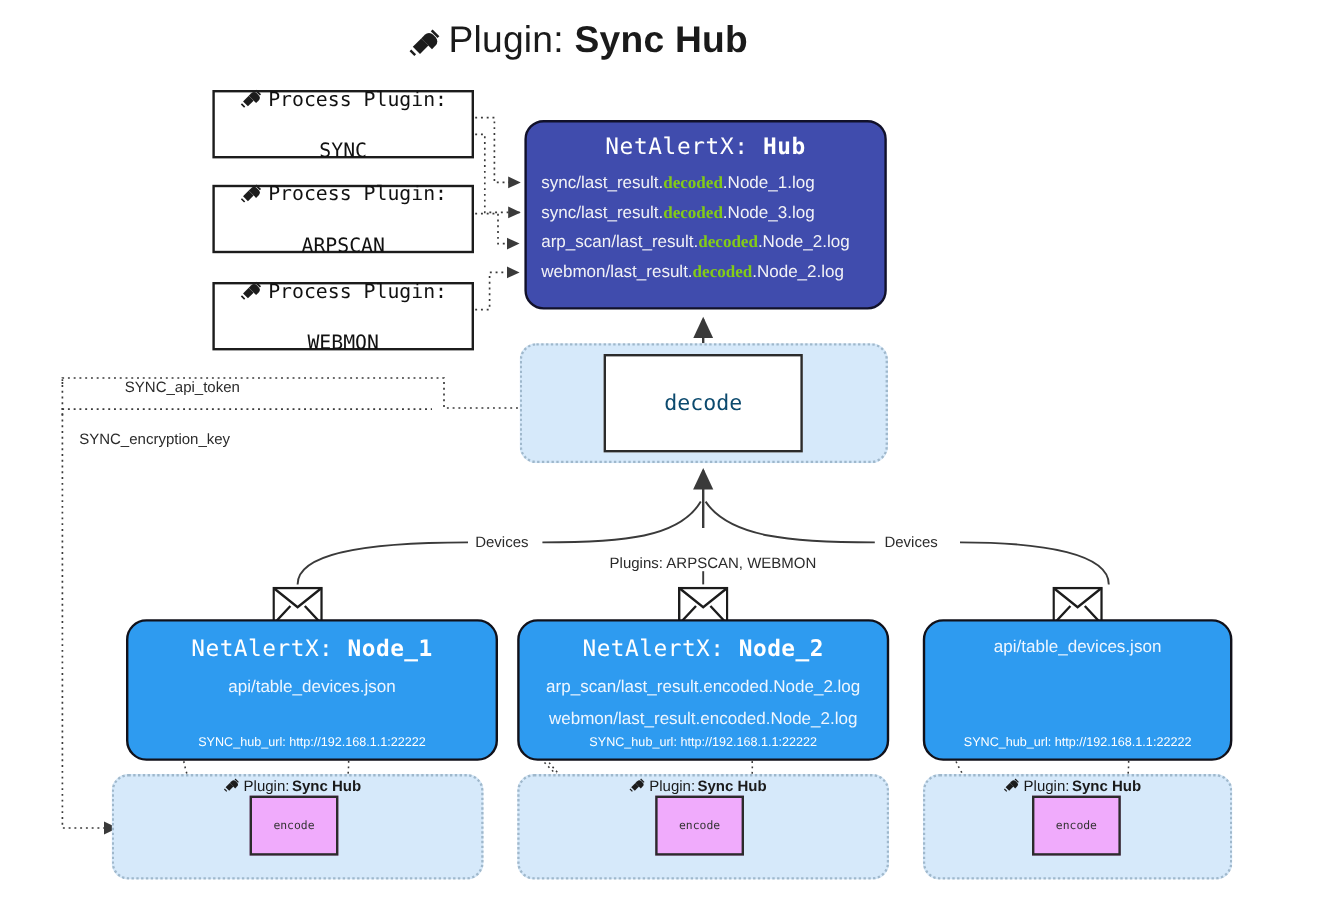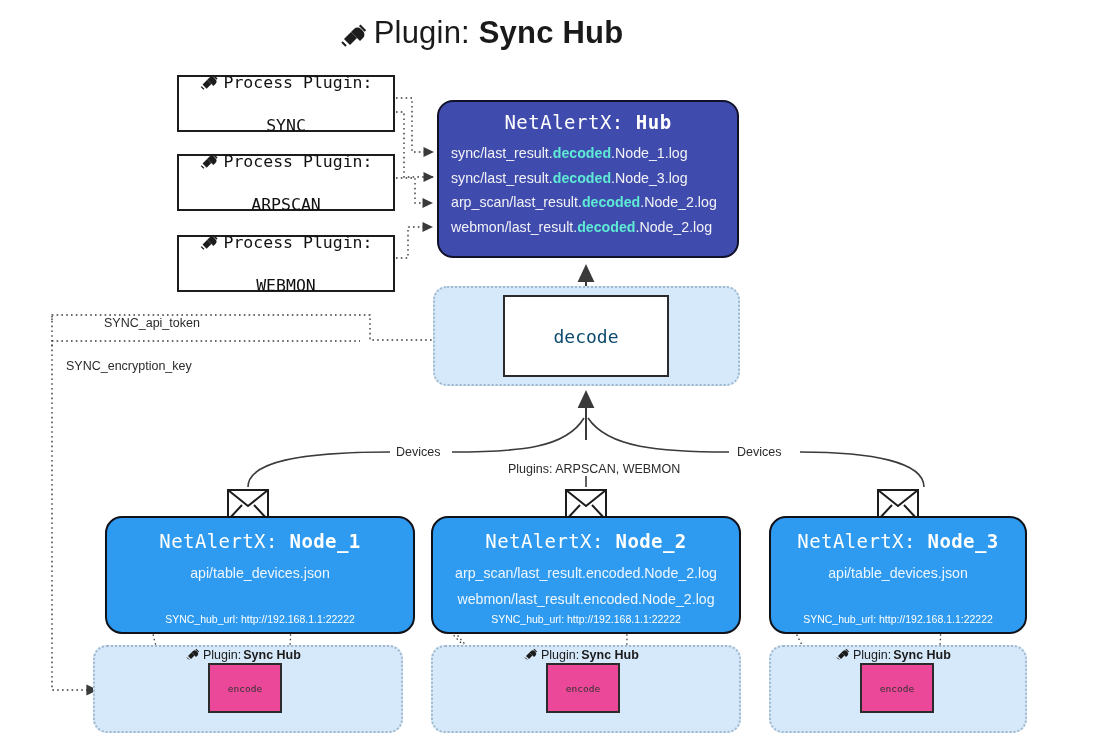--- a/index.html
+++ b/index.html
@@ -28,21 +28,21 @@
   
   #huburl{left:430px;top:76px;width:320px;text-align:center;font-size:11.5px;color:#333;}
   #hub{left:437px;top:100px;width:302px;height:158px;background:#404cad;
        border:2.5px solid #11112a;border-radius:16px;color:#fff;
        padding-top:9px;}
   #hub .hub-title{text-align:center;font-family:"DejaVu Sans Mono","Liberation Mono",monospace;
        font-size:19px;letter-spacing:.5px;margin-bottom:8px;}
   #hub .hub-title b{font-weight:bold;}
   #hub .hub-line{font-size:14.2px;line-height:24.6px;white-space:nowrap;
        padding-left:12px;color:#f2f2f6;}
-  #hub .hub-line b{font-weight:bold;color:#5eead4;}
+  #hub .hub-line b{font-weight:bold;color:#84cc16;font-family:Liberation Serif, serif;}
 
   
   #decodegrp{left:433px;top:286px;width:307px;height:100px;background:#d6e9fa;
              border:2px dotted #9fb8cc;border-radius:14px;}
   #decode{left:503px;top:295px;width:166px;height:82px;background:#fff;
           border:2px solid #2b2b2b;display:flex;align-items:center;justify-content:center;
           font-family:"DejaVu Sans Mono","Liberation Mono",monospace;font-size:18px;color:#0c4a6e;}
 
   
   .elabel{font-size:12.5px;color:#2b2b2b;background:#fff;white-space:nowrap;}
@@ -53,21 +53,21 @@
   .node .n-title{text-align:center;font-family:"DejaVu Sans Mono","Liberation Mono",monospace;
         font-size:19px;letter-spacing:.4px;padding-top:12px;}
   .node .n-title b{font-weight:bold;}
   .node .n-lines{margin-top:8px;text-align:center;}
   .node .n-line{font-size:14.2px;line-height:26px;color:#eef6ff;white-space:nowrap;}
   .node .n-foot{position:absolute;left:0;bottom:7px;width:100%;text-align:center;
         font-size:10.5px;color:#ffffff;white-space:nowrap;}
 
   
   .encgrp{height:88px;background:#d6e9fa;border:2px dotted #9fb8cc;border-radius:14px;}
-  .encbox{width:74px;height:50px;background:#ec4899;border:2px solid #2b2b2b;
+  .encbox{width:74px;height:50px;background:#f0abfc;border:2px solid #2b2b2b;
           display:flex;align-items:center;justify-content:center;
           font-family:"DejaVu Sans Mono","Liberation Mono",monospace;
           font-size:9.5px;color:#333;}
   .enclabel{font-size:12.5px;white-space:nowrap;display:flex;align-items:center;gap:2px;}
   .enclabel b{font-weight:bold;}
 </style>
 </head>
 <body>
 
 <div id="canvas">
@@ -274,23 +274,20 @@
   </div>
   <div class="abs encbox" style="left:546px;top:663px;">encode</div>
 
   <div class="abs" style="left:877px;top:489px;">
     <svg width="42" height="32" viewBox="0 0 42 32">
       <rect x="1" y="1" width="40" height="30" fill="#fff" stroke="#1c1c1c" stroke-width="2"></rect>
       <path d="M1,1 L21,17 L41,1 M1,31 L15,16 M41,31 L27,16" fill="none" stroke="#1c1c1c" stroke-width="2"></path>
     </svg>
   </div>
   <div class="abs node" style="left:769px;top:516px;width:258px;">
-    <div class="n-title">
-      <span>NetAlertX: </span><b>Node_3</b>
-    </div>
     <div class="n-lines">
       <div class="n-line">api/table_devices.json</div>
     </div>
     <div class="n-foot">SYNC_hub_url: http://192.168.1.1:22222</div>
   </div>
   <div class="abs encgrp" style="left:769px;top:645px;width:258px;"></div>
   <div class="abs enclabel" style="left:836px;top:646px;">
     <span>
       <svg width="15" height="14" viewBox="0 0 30 28">
         <g fill="#1c1c1c">

